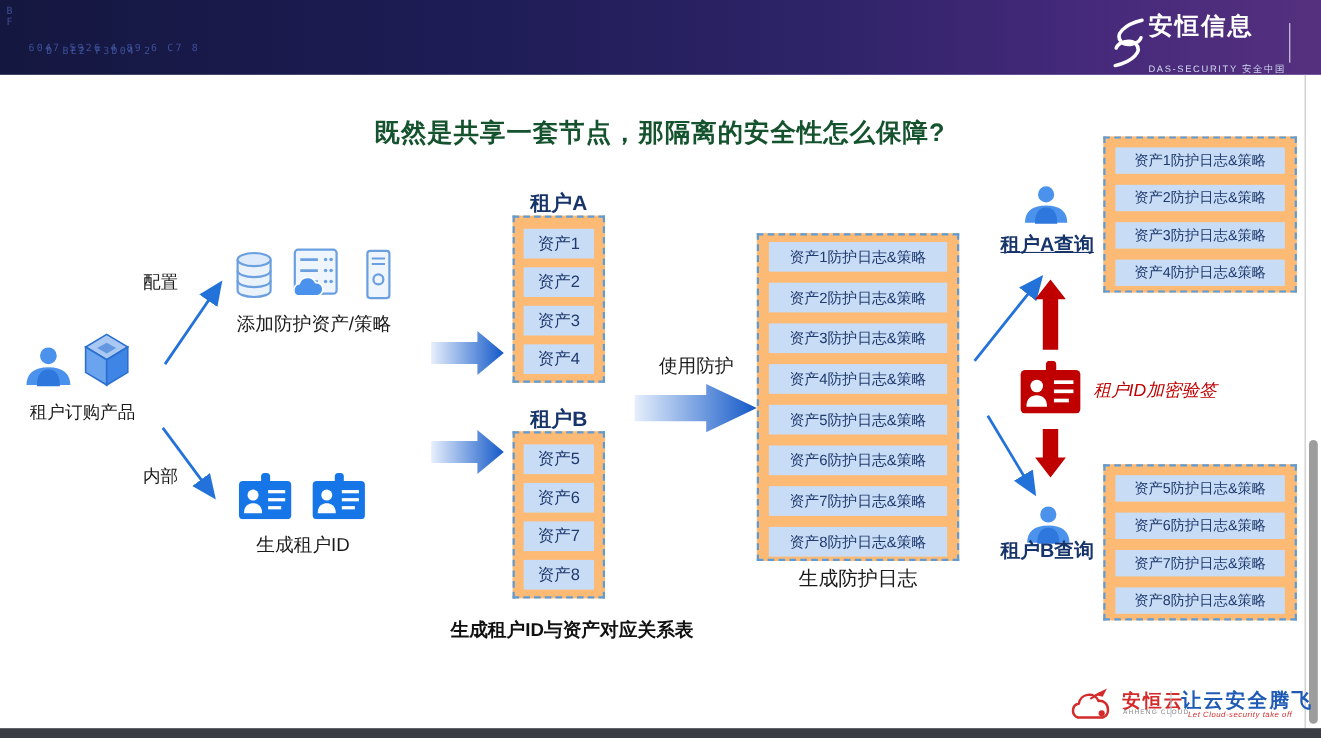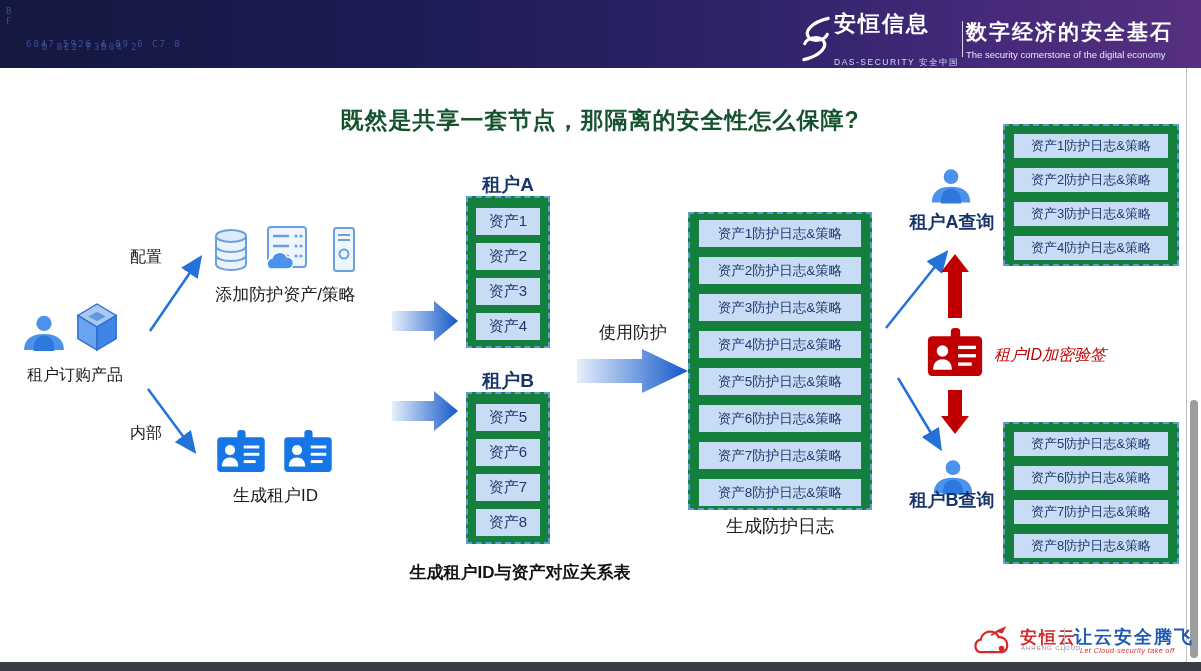--- a/index.html
+++ b/index.html
@@ -23,21 +23,21 @@
   .question{position:absolute;left:240px;top:86px;width:720px;text-align:center;
     font-size:23px;font-weight:bold;color:#14532d;letter-spacing:1px;white-space:nowrap;}
   .lbl{position:absolute;font-size:16px;color:#1a1a1a;text-align:center;white-space:nowrap;}
   .lbl17{font-size:17px;}
   .cap{font-weight:600;color:#111;}
   .tenant-title{position:absolute;width:84px;text-align:center;font-size:19px;font-weight:bold;color:#17356b;white-space:nowrap;}
   .query-lbl{position:absolute;width:112px;text-align:center;font-size:18px;font-weight:bold;color:#17356b;white-space:nowrap;}
   .verify{position:absolute;font-size:16px;color:#c00000;white-space:nowrap;}
 
   
-  .dashed{position:absolute;border:2px dashed #5f9bd5;background:#15803d;display:flex;flex-direction:column;}
+  .dashed{position:absolute;border:2px dashed #5f9bd5;background:#fdba74;display:flex;flex-direction:column;}
   .tenant-box{width:84px;height:152px;padding:10px 8px;gap:8px;}
   .log-box{width:184px;height:298px;padding:6px 9px;gap:10px;}
   .result-box{width:176px;height:142px;padding:8px 9px;gap:10px;}
   .item{background:#c9dcf5;color:#1e3a6e;display:flex;align-items:center;justify-content:center;
     overflow:hidden;white-space:nowrap;flex:0 0 auto;width:100%;}
   .tenant-box .item{height:27px;font-size:15px;}
   .log-box .item{height:27px;font-size:13.5px;}
   .result-box .item{height:24px;font-size:13px;}
 
   
@@ -69,24 +69,20 @@
     <div class="brand">
       <svg width="30" height="46" viewBox="0 0 32 48">
         <path d="M29 2 C12 6 2 16 9 23 c5 5 17 2 19-4" fill="none" stroke="#fff" stroke-width="3.4" stroke-linecap="round"></path>
         <path d="M3 46 C20 42 30 32 23 25 c-5-5-17-2-19 4" fill="none" stroke="#fff" stroke-width="3.4" stroke-linecap="round"></path>
       </svg>
       <div class="brand-cn">
         <div class="nm">安恒信息</div>
         <div class="sub">DAS-SECURITY 安全中国</div>
       </div>
       <div class="vdiv"></div>
-      <div class="brand-tag">
-        <div class="nm">数字经济的安全基石</div>
-        <div class="sub">The security cornerstone of the digital economy</div>
-      </div>
     </div>
   </div>
 
   <h2 class="question">既然是共享一套节点，那隔离的安全性怎么保障?</h2>
 
   <svg class="abs" style="left:20px;top:312px;" width="48" height="40" viewBox="0 0 50 42">
     <circle cx="25" cy="12" r="9" fill="#4b92ec" stroke="#fff" stroke-width="2"></circle>
     <path d="M3 41 C3 27 13 22 25 22 C37 22 47 27 47 41 Z" fill="#4b92ec" stroke="#fff" stroke-width="2"></path>
     <path d="M14 41 C14 30 18 25 25 25 C32 25 36 30 36 41 Z" fill="#2e77dd"></path>
   </svg>
@@ -177,21 +173,21 @@
     <div class="item">资产7防护日志&amp;策略</div>
     <div class="item">资产8防护日志&amp;策略</div>
   </div>
   <div class="lbl" style="left:688px;top:514px;width:184px;font-size:18px;">生成防护日志</div>
 
   <svg class="abs" style="left:928px;top:165px;" width="46" height="40" viewBox="0 0 50 42">
     <circle cx="25" cy="12" r="9" fill="#4b92ec" stroke="#fff" stroke-width="2"></circle>
     <path d="M3 41 C3 27 13 22 25 22 C37 22 47 27 47 41 Z" fill="#4b92ec" stroke="#fff" stroke-width="2"></path>
     <path d="M14 41 C14 30 18 25 25 25 C32 25 36 30 36 41 Z" fill="#2e77dd"></path>
   </svg>
-  <div class="query-lbl" style="left:896px;top:210px;">租户A查询</div>
+  <div class="query-lbl" style="left:896px;top:210px;text-decoration:underline;">租户A查询</div>
 
   <svg class="abs" style="left:926px;top:328px;" width="58" height="48" viewBox="0 0 52 46">
     <rect x="22" y="0" width="9" height="13" rx="3.5" fill="#c00000"></rect>
     <rect x="0" y="8" width="52" height="38" rx="4" fill="#c00000"></rect>
     <circle cx="14" cy="22" r="5.5" fill="#fff"></circle>
     <path d="M5 40 c0-7 4-10 9-10 s9 3 9 10 Z" fill="#fff"></path>
     <rect x="29" y="17" width="17" height="3.2" fill="#fff"></rect>
     <rect x="29" y="25" width="17" height="3.2" fill="#fff"></rect>
     <rect x="29" y="33" width="13" height="3.2" fill="#fff"></rect>
   </svg>

